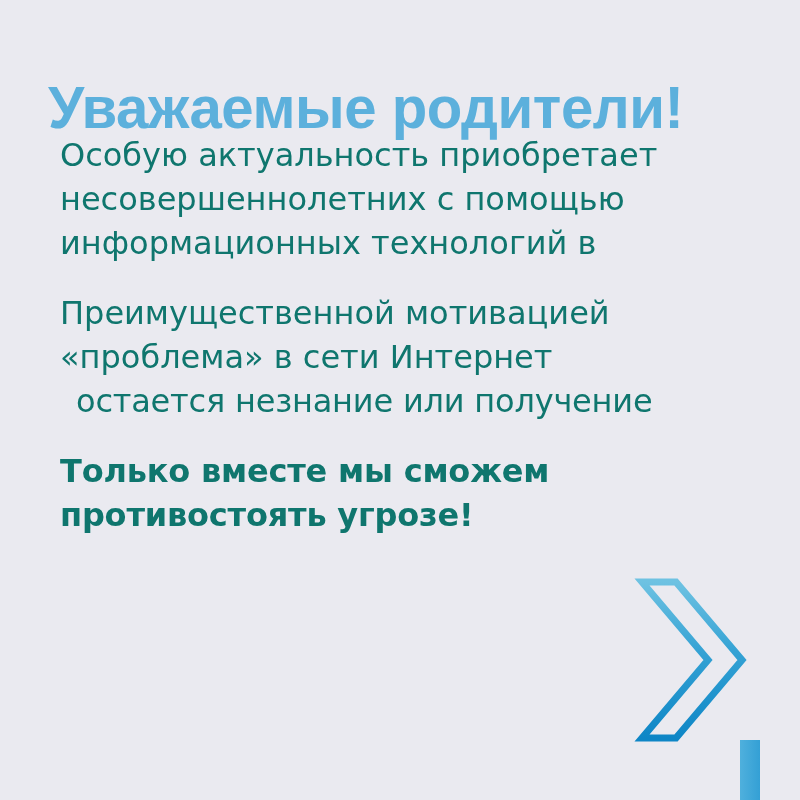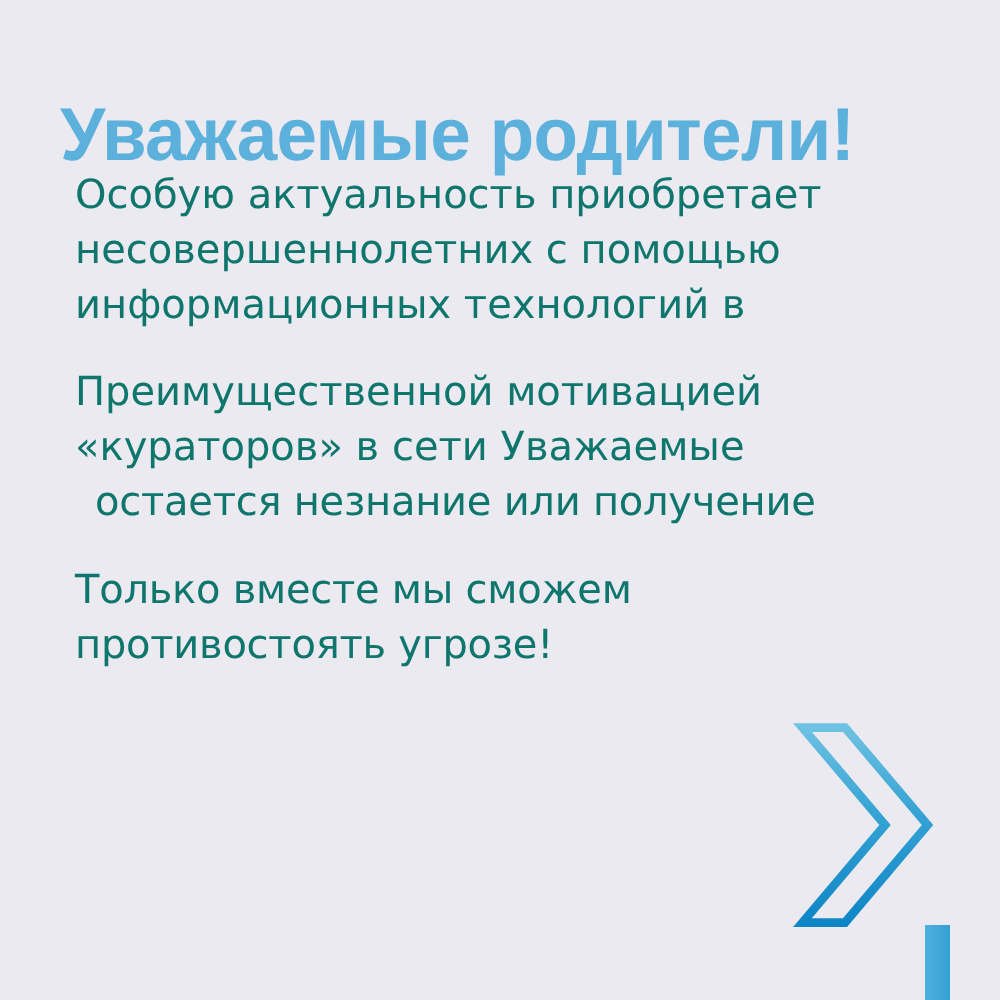--- a/index.html
+++ b/index.html
@@ -56,21 +56,21 @@
     line-height: 44px;
     color: #0f766e;
     white-space: nowrap;
   }
   .para:last-child { margin-bottom: 0; }
 
   .line { display: block; }
   .line.bold { font-weight: normal; letter-spacing: -0.2px; margin-left: 16px; }
 
   .para.all-bold .line {
-    font-weight: normal;
+    font-weight: bold;
     letter-spacing: -0.2px;
   }
 
   
   #chevron-decoration {
     position: absolute;
     left: 630px;
     top: 570px;
     width: 130px;
     height: 180px;
@@ -97,21 +97,21 @@
   <div id="body-copy">
 
     <p class="para">
       <span class="line">Особую актуальность приобретает</span>
       <span class="line">несовершеннолетних с помощью</span>
       <span class="line">информационных технологий в</span>
     </p>
 
     <p class="para">
       <span class="line">Преимущественной мотивацией</span>
-      <span class="line">«кураторов» в сети Уважаемые</span>
+      <span class="line">«проблема» в сети Интернет</span>
       <span class="line bold">остается незнание или получение</span>
     </p>
 
     <p class="para all-bold">
       <span class="line">Только вместе мы сможем</span>
       <span class="line">противостоять угрозе!</span>
     </p>
 
   </div>
 

